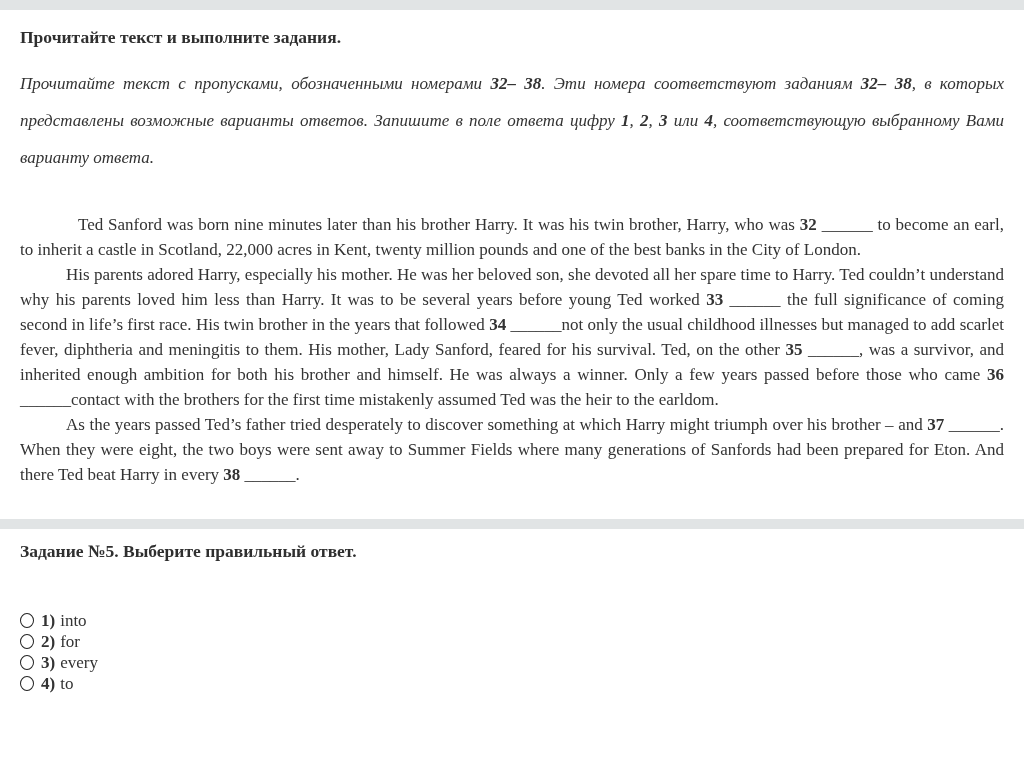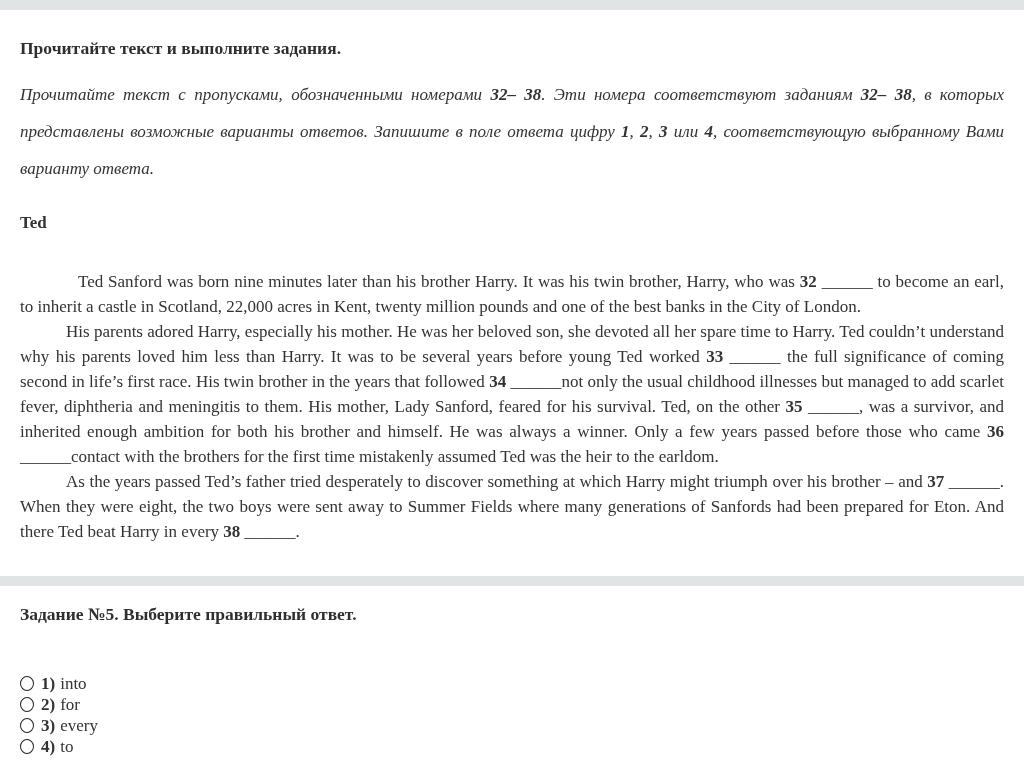--- a/index.html
+++ b/index.html
@@ -9,21 +9,21 @@
     font-family: "Liberation Serif", "DejaVu Serif", serif;
     color: #333333;
     overflow: hidden;
   }
   .band {
     width: 100%; height: 10px;
     background: #e1e4e5;
   }
   .content { padding: 0 20px; }
   .instruction-title {
-    margin-top: 28px;
+    margin-top: 17px;
     font-size: 17.5px;
     font-weight: bold;
     color: #2f2f2f;
   }
   .instructions {
     margin-top: 17px;
     font-style: italic;
     font-size: 17px;
     line-height: 37px;
     text-align: justify;
@@ -38,21 +38,21 @@
     font-size: 17px;
     line-height: 25px;
     text-align: justify;
   }
   .passage p.p-first { text-indent: 58px; }
   .passage p.p-normal { text-indent: 46px; }
   .b { font-weight: bold; }
   .mid-band { margin-top: 32px; }
   .task { padding: 0 20px; }
   .task-title {
-    margin-top: 18px;
+    margin-top: 12px;
     font-size: 17.5px;
     font-weight: bold;
     color: #2f2f2f;
   }
   .options { margin-top: 48px; }
   .option-row {
     display: flex;
     align-items: center;
     height: 21px;
     font-size: 17px;
@@ -73,21 +73,20 @@
 </head>
 <body>
 
 <div class="band"></div>
 
 <div class="content">
   <div class="instruction-title">Прочитайте текст и выполните задания.</div>
 
   <div class="instructions"><span>Прочитайте текст с пропусками, обозначенными номерами </span><span class="b">32– 38</span><span>. Эти номера соответствуют заданиям </span><span class="b">32– 38</span><span>, в которых представлены возможные варианты ответов. Запишите в поле ответа цифру </span><span class="b">1</span><span>, </span><span class="b">2</span><span>, </span><span class="b">3</span><span> или </span><span class="b">4</span><span>, соответствующую выбранному Вами варианту ответа.</span></div>
 
-  <div class="passage-title">Ted</div>
 
   <div class="passage">
     <p class="p-first"><span>Ted Sanford was born nine minutes later than his brother Harry. It was his twin brother, Harry, who was </span><span class="b">32</span><span> ______ to become an earl, to inherit a castle in Scotland, 22,000 acres in Kent, twenty million pounds and one of the best banks in the City of London.</span></p>
     <p class="p-normal"><span>His parents adored Harry, especially his mother. He was her beloved son, she devoted all her spare time to Harry. Ted couldn’t understand why his parents loved him less than Harry. It was to be several years before young Ted worked </span><span class="b">33</span><span> ______ the full significance of coming second in life’s first race. His twin brother in the years that followed </span><span class="b">34</span><span> ______not only the usual childhood illnesses but managed to add scarlet fever, diphtheria and meningitis to them. His mother, Lady Sanford, feared for his survival. Ted, on the other </span><span class="b">35</span><span> ______, was a survivor, and inherited enough ambition for both his brother and himself. He was always a winner. Only a few years passed before those who came </span><span class="b">36</span><span> ______contact with the brothers for the first time mistakenly assumed Ted was the heir to the earldom.</span></p>
     <p class="p-normal"><span>As the years passed Ted’s father tried desperately to discover something at which Harry might triumph over his brother – and </span><span class="b">37</span><span> ______. When they were eight, the two boys were sent away to Summer Fields where many generations of Sanfords had been prepared for Eton. And there Ted beat Harry in every </span><span class="b">38</span><span> ______.</span></p>
   </div>
 </div>
 
 <div class="band mid-band"></div>
 

